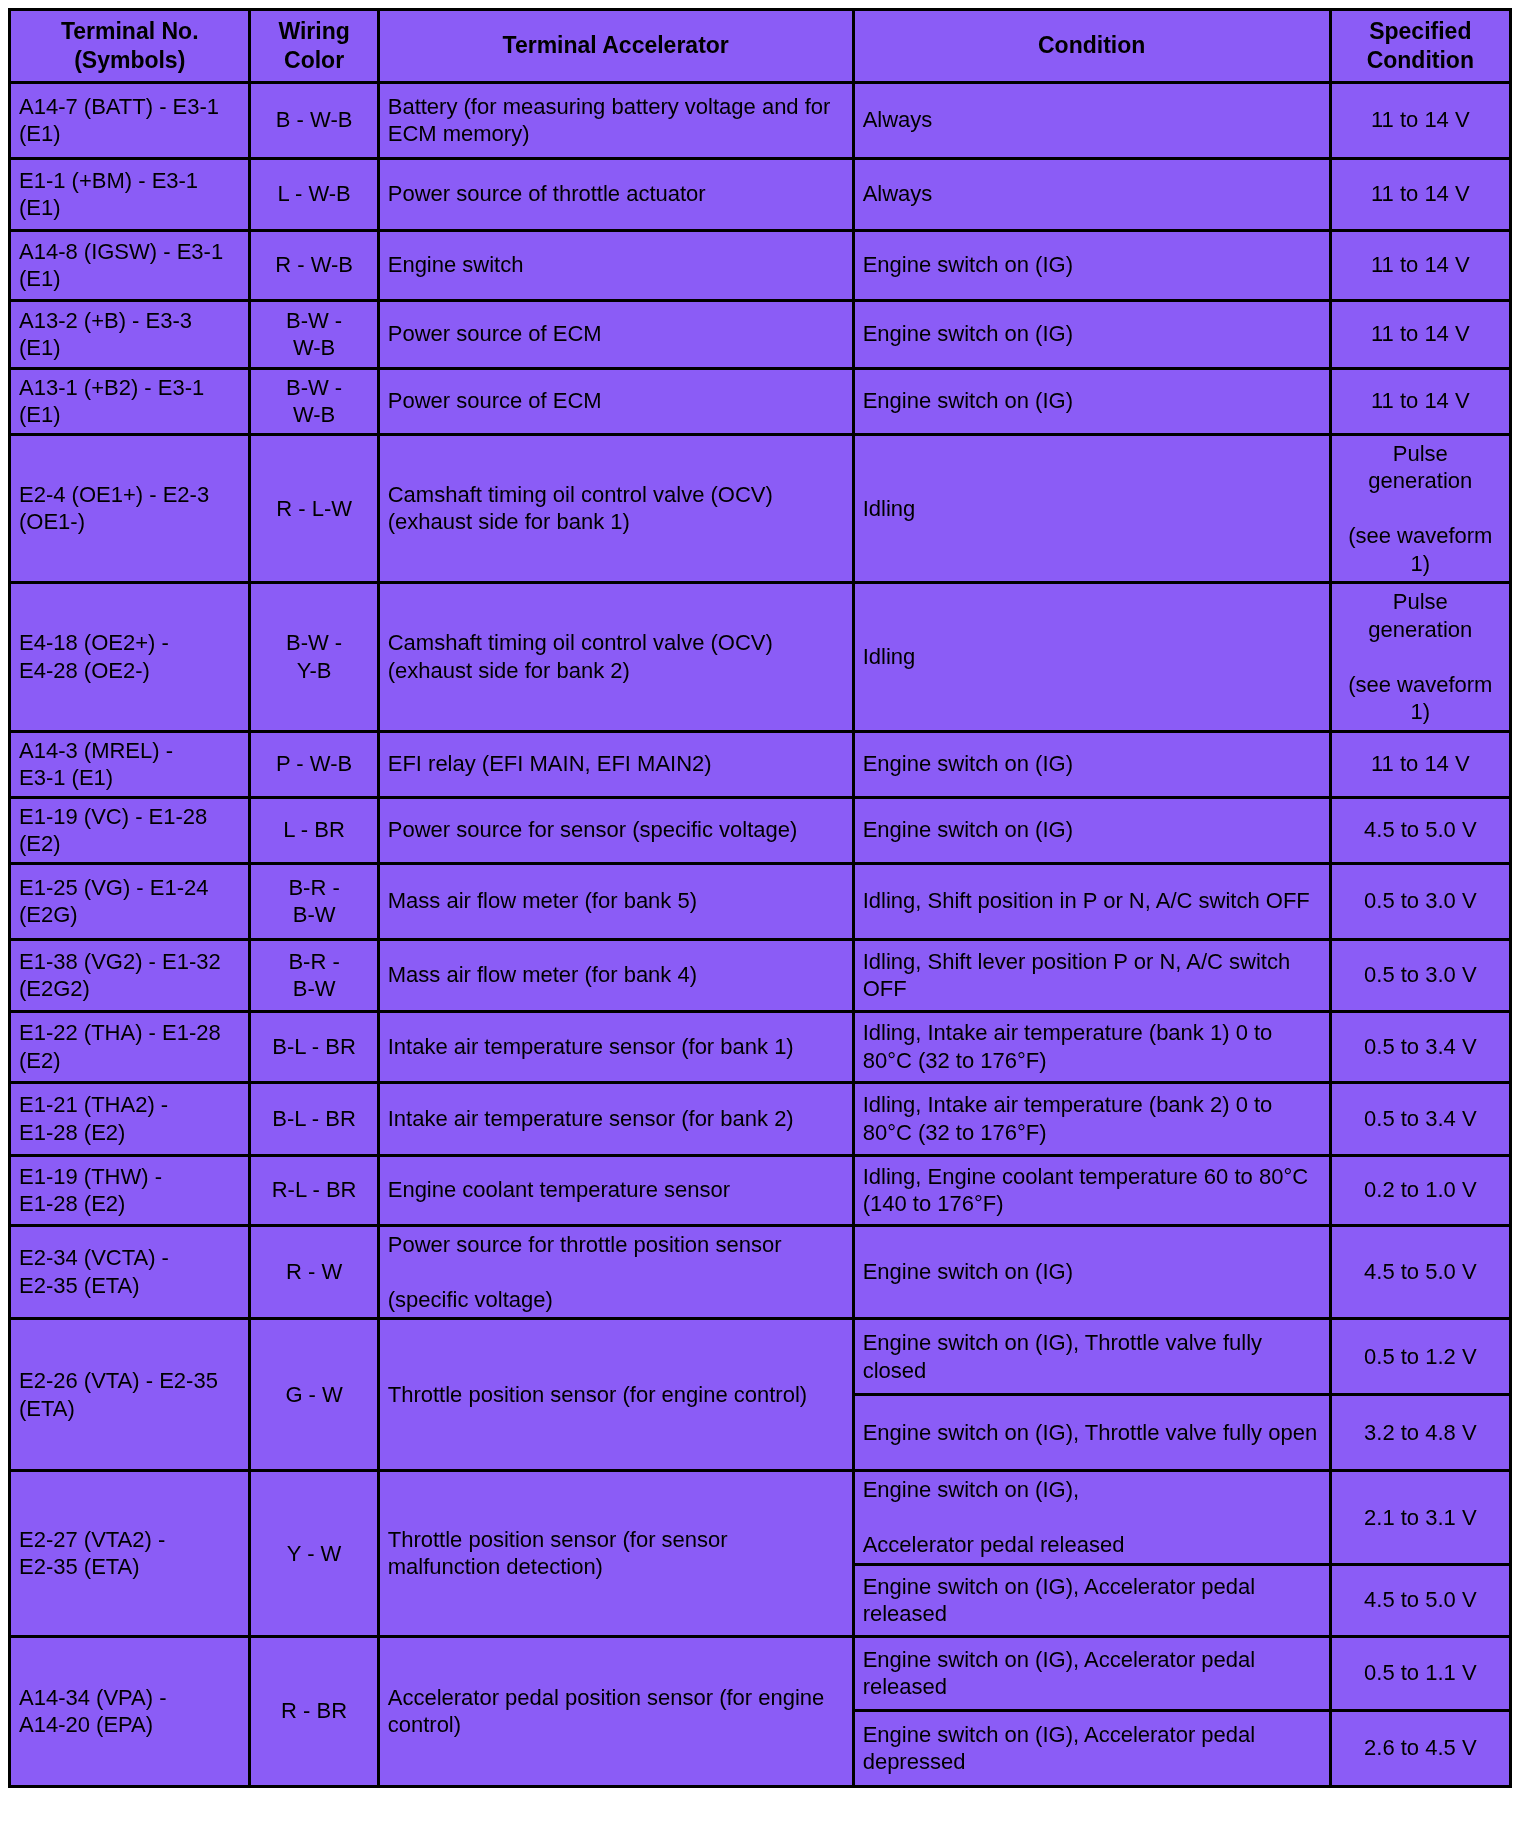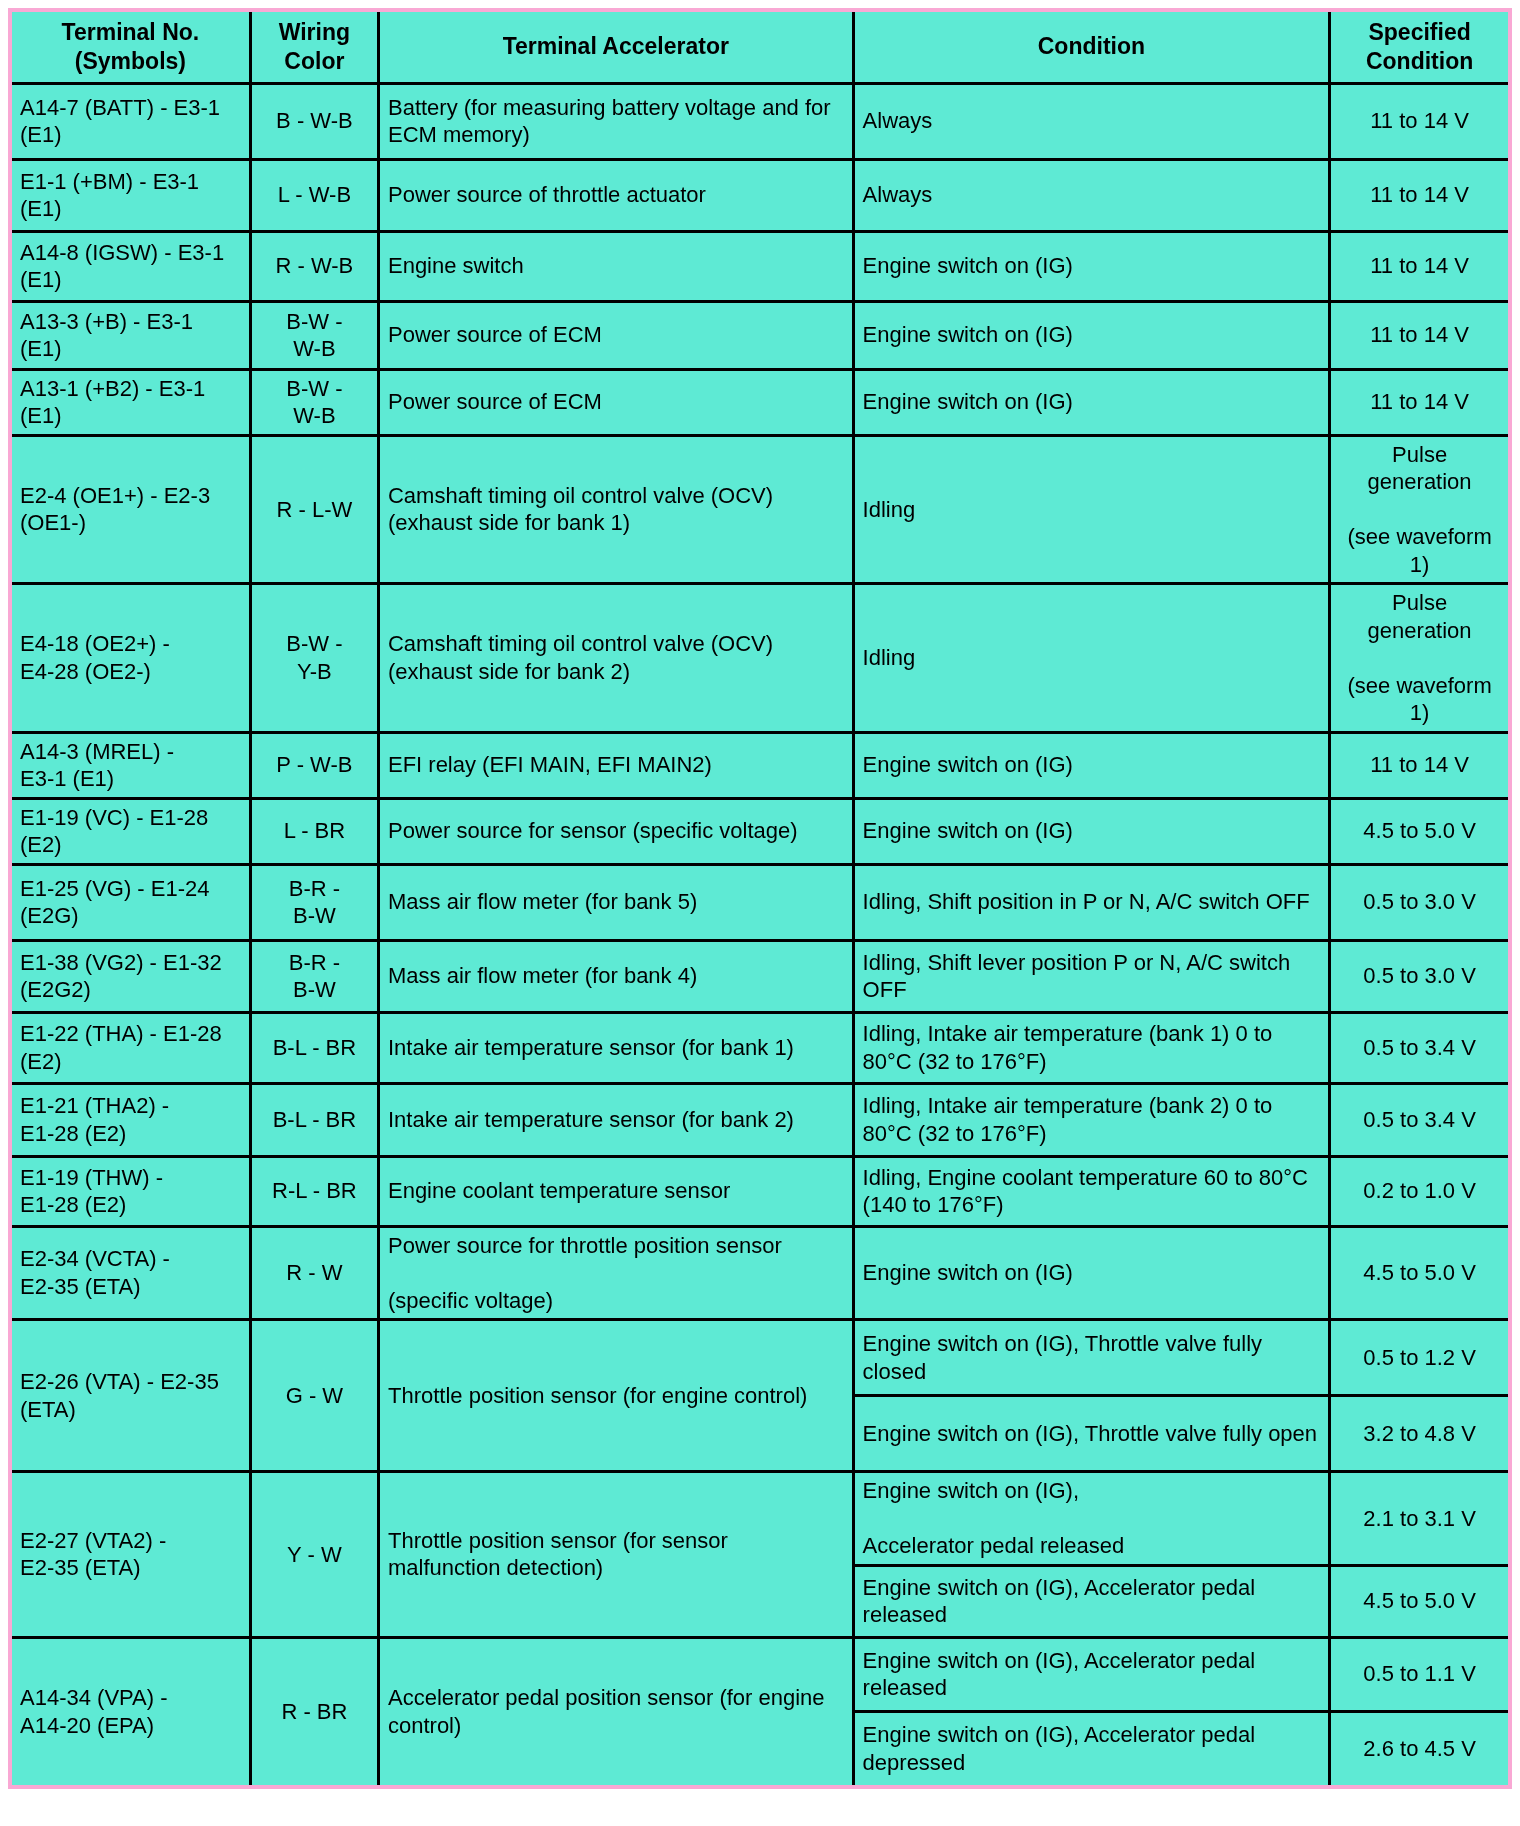--- a/index.html
+++ b/index.html
@@ -8,22 +8,22 @@
     width: 1520px;
     font-family: "Liberation Sans", sans-serif;
     color: #000000;
     -webkit-font-smoothing: antialiased;
   }
   .page { padding: 8px; }
   table.spec-table {
     width: 1504px;
     border-collapse: collapse;
     table-layout: fixed;
-    border: 4px solid #f9a8d4;
-    background: #5eead4;
+    border: 2px solid #f9a8d4;
+    background: #8b5cf6;
   }
   col.col-term  { width: 240px; }
   col.col-color { width: 128px; }
   col.col-desc  { width: 474px; }
   col.col-cond  { width: 476px; }
   col.col-spec  { width: 180px; }
   th, td {
     border: 3px solid #000000;
     padding: 4px 8px;
     font-size: 22px;
@@ -89,21 +89,21 @@
       <tr style="height:70px">
         <td class="c-term">A14-8 (IGSW) - E3-1
 (E1)</td>
         <td class="c-color">R - W-B</td>
         <td class="c-desc">Engine switch</td>
         <td class="c-cond">Engine switch on (IG)</td>
         <td class="c-spec">11 to 14 V</td>
       </tr>
 
       <tr style="height:68px">
-        <td class="c-term">A13-3 (+B) - E3-1
+        <td class="c-term">A13-2 (+B) - E3-3
 (E1)</td>
         <td class="c-color">B-W -
 W-B</td>
         <td class="c-desc">Power source of ECM</td>
         <td class="c-cond">Engine switch on (IG)</td>
         <td class="c-spec">11 to 14 V</td>
       </tr>
 
       <tr style="height:66px">
         <td class="c-term">A13-1 (+B2) - E3-1

